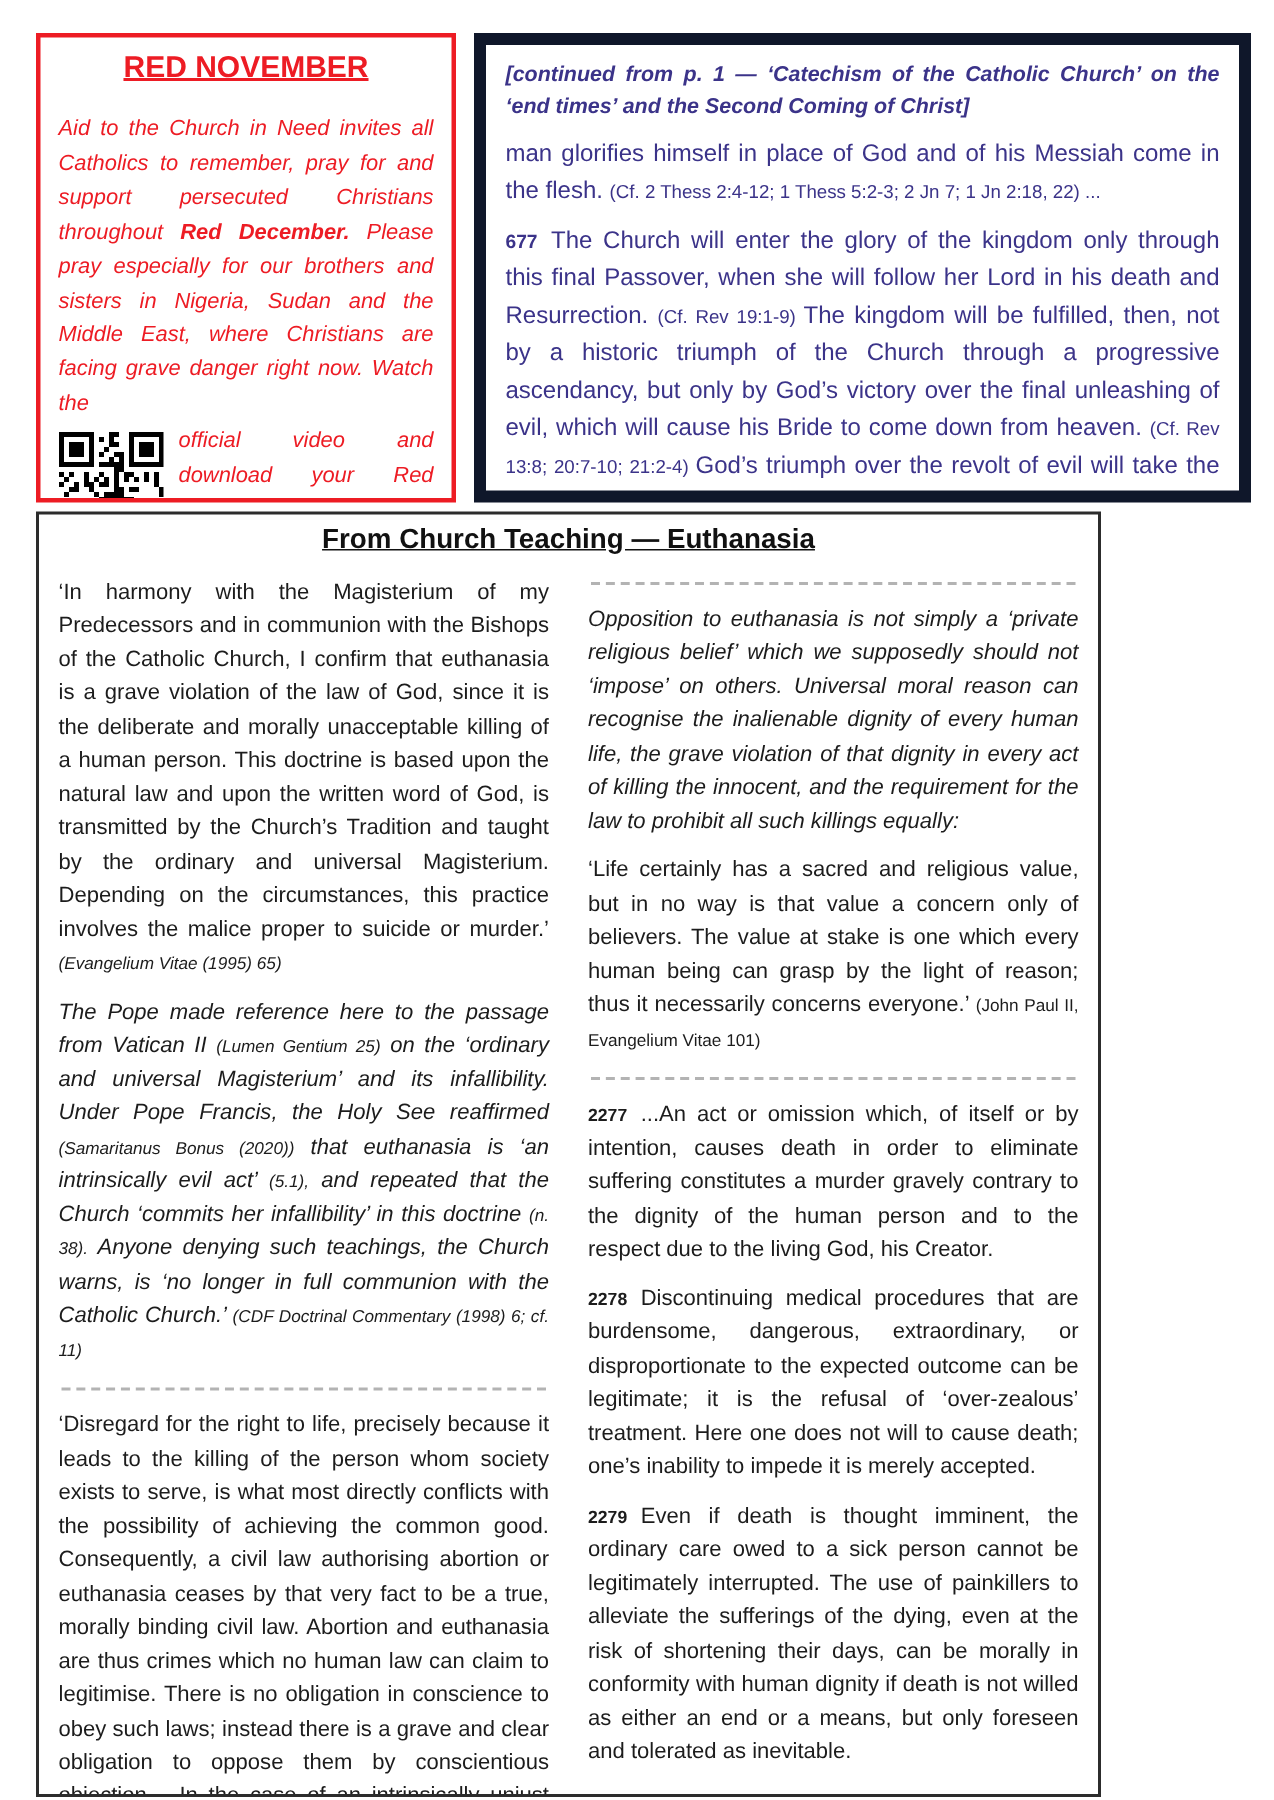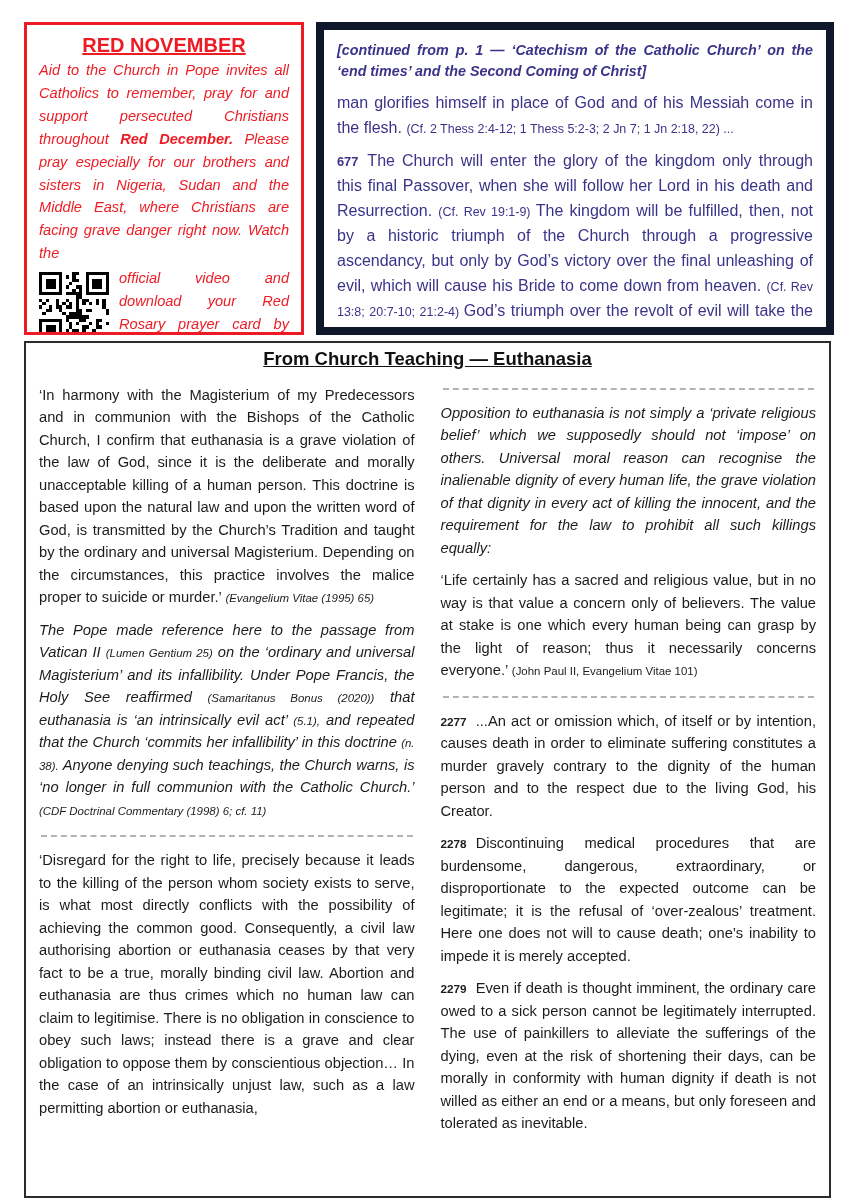--- a/index.html
+++ b/index.html
@@ -2,52 +2,52 @@
 <html><head>
 <meta charset="utf-8">
 <style>
   html,body{margin:0;padding:0;background:#fff;}
   body{width:849px;height:1200px;font-family:"Liberation Sans","DejaVu Sans",sans-serif;color:#1c1c1c;}
   .page{box-sizing:border-box;width:849px;height:1200px;padding:22px 15px 4px 24px;background:#fff;}
   .top-row{display:flex;gap:12px;align-items:stretch;}
   .j{text-align:justify;}
   
   .red-box{box-sizing:border-box;width:280px;height:313px;border:3px solid #ED1C24;padding:5px 12px 6px;overflow:hidden;color:#ED1C24;}
-  .red-title{margin:4px 0 2px;font-size:20px;font-weight:bold;text-align:center;text-decoration:underline;}
+  .red-title{margin:4px 0 18px;font-size:20px;font-weight:bold;text-align:center;text-decoration:underline;}
   .red-sub{margin:2px 0 10px;font-size:15.5px;font-weight:bold;text-align:center;text-decoration:underline;}
   .red-body{margin:0;font-size:14.6px;font-style:italic;line-height:1.57;}
   .qr-wrap{margin-top:2px;}
   .qr{float:left;width:70px;height:70px;margin:5px 10px 0 0;}
   .qr svg{display:block;width:70px;height:70px;}
   
   .navy-box{box-sizing:border-box;flex:1;height:313px;border:8px solid #0f172a;padding:4px 13px;overflow:hidden;color:#3B3389;}
   .cont-note{margin:6px 0 7px;font-size:14.3px;font-weight:bold;font-style:italic;line-height:1.5;}
   .navy-p{margin:8px 0;font-size:16px;line-height:1.56;}
   .cite{font-size:0.78em;}
   .cite.it{font-style:italic;}
   .num{font-weight:bold;font-size:0.8em;margin-right:9px;}
   
-  .teaching-box{box-sizing:border-box;margin-top:6px;width:807px;height:857px;border:2.5px solid #2c2c2c;padding:3px 13px 6px;overflow:hidden;}
+  .teaching-box{box-sizing:border-box;margin-top:6px;width:710px;height:857px;border:2.5px solid #2c2c2c;padding:3px 13px 6px;overflow:hidden;}
   .teach-title{margin:2px 0 4px;font-size:18.5px;font-weight:bold;text-align:center;text-decoration:underline;color:#111;}
   .cols{display:flex;gap:26px;}
   .col{flex:1;min-width:0;}
   .para{margin:10px 0;font-size:14.7px;line-height:1.53;}
   .i{font-style:italic;}
   .divider{border:0;border-top:2px dashed #b3b3b3;margin:14px 2px 12px;}
 </style>
 </head>
 <body>
 
 <div class="page">
 
   <div class="top-row">
 
     <section class="red-box">
       <h1 class="red-title">RED NOVEMBER</h1>
-      <p class="red-body j"><span>Aid to the Church in Pope invites all Catholics to remember, pray for and support persecuted Christians throughout </span><b>Red December.</b><span> Please pray especially for our brothers and sisters in Nigeria, Sudan and the Middle East, where Christians are facing grave danger right now. Watch the</span></p>
+      <p class="red-body j"><span>Aid to the Church in Need invites all Catholics to remember, pray for and support persecuted Christians throughout </span><b>Red December.</b><span> Please pray especially for our brothers and sisters in Nigeria, Sudan and the Middle East, where Christians are facing grave danger right now. Watch the</span></p>
       <div class="red-body j qr-wrap">
         <span class="qr">
           <svg id="qr-svg" viewBox="0 0 21 21" shape-rendering="crispEdges" aria-hidden="true">
             <rect x="0" y="0" width="21" height="21" fill="#fff"></rect>
             <g fill="#000">
               <rect x="0" y="0" width="7" height="7"></rect>
               <rect x="14" y="0" width="7" height="7"></rect>
               <rect x="0" y="14" width="7" height="7"></rect>
             </g>
             <g fill="#fff">

